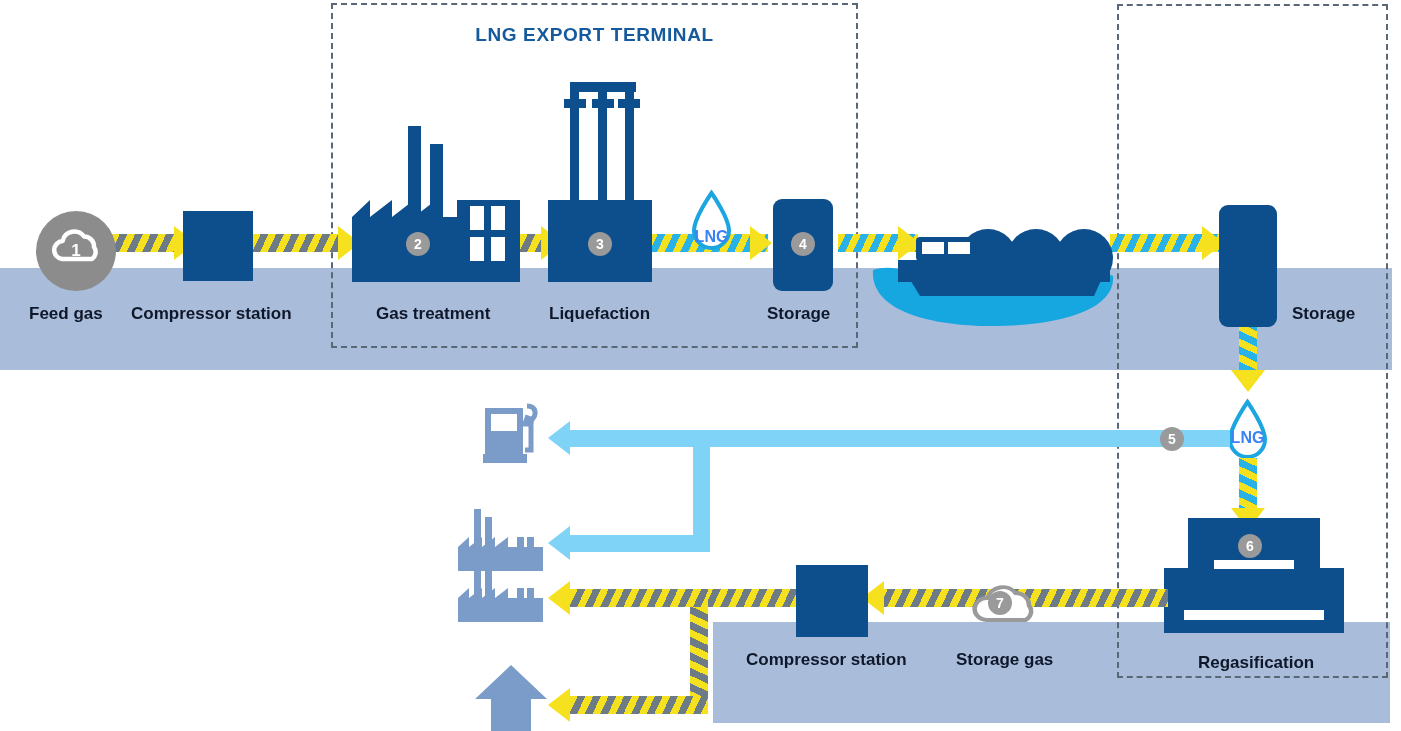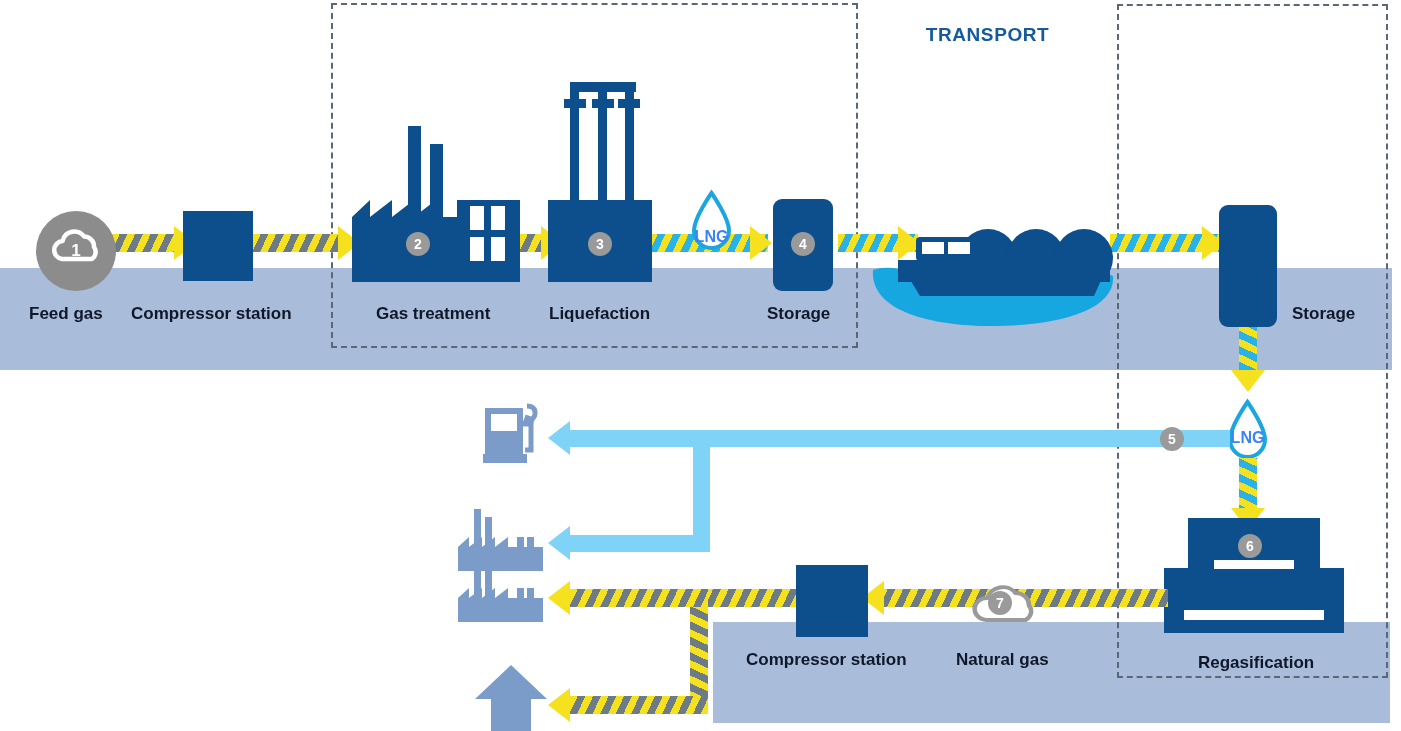--- a/index.html
+++ b/index.html
@@ -48,21 +48,21 @@
 <body>
 
 <div id="stage">
 
   <div class="band" style="left:0;top:268px;width:1392px;height:102px;"></div>
   <div class="band" style="left:713px;top:622px;width:677px;height:101px;"></div>
 
   <div class="zone" style="left:331px;top:3px;width:527px;height:345px;"></div>
   <div class="zone" style="left:1117px;top:4px;width:271px;height:674px;"></div>
 
-  <div class="zone-title" style="left:858px;top:24px;width:259px;">TRANSPORT</div>
+  <div class="zone-title" style="left:331px;top:24px;width:527px;">LNG EXPORT TERMINAL</div>
 
   <div class="pipe pipe-gas" style="left:112px;top:234px;width:68px;height:18px;"></div>
   <div class="arrow ar-right" style="left:174px;top:226px;"></div>
 
   <div class="pipe pipe-gas" style="left:253px;top:234px;width:90px;height:18px;"></div>
   <div class="arrow ar-right" style="left:338px;top:226px;"></div>
 
   <div class="pipe pipe-gas" style="left:520px;top:234px;width:30px;height:18px;"></div>
   <div class="arrow ar-right" style="left:541px;top:226px;"></div>
 
@@ -210,21 +210,21 @@
 
   <div class="navy" style="left:796px;top:565px;width:72px;height:72px;"></div>
   <div class="lbl" style="left:746px;top:650px;">Compressor station</div>
 
   <div style="position:absolute;left:955px;top:578px;width:95px;height:48px;">
     <svg width="95" height="48" viewBox="0 0 95 48">
       <path d="M20 44 a11 11 0 0 1 1-22 a14 14 0 0 1 25-5 a12 12 0 0 1 12 12.5 a10 10 0 0 1-3 14.5 Z" fill="#ffffff" stroke="#9a9a9a" stroke-width="4" stroke-linejoin="round" transform="translate(9,-2) scale(1.12,1)"></path>
     </svg>
   </div>
   <div class="badge" style="left:988px;top:591px;">7</div>
-  <div class="lbl" style="left:956px;top:650px;">Natural gas</div>
+  <div class="lbl" style="left:956px;top:650px;">Storage gas</div>
 
   <div style="position:absolute;left:458px;top:560px;width:85px;height:62px;">
     <svg width="85" height="62" viewBox="0 0 85 62">
       <rect x="16" y="0" width="7" height="42" fill="#7b9cc9"></rect>
       <rect x="27" y="8" width="7" height="34" fill="#7b9cc9"></rect>
       <rect x="59" y="28" width="7" height="14" fill="#7b9cc9"></rect>
       <rect x="69" y="28" width="7" height="14" fill="#7b9cc9"></rect>
       <path d="M0 38 L11 28 L11 38 L24 28 L24 38 L37 28 L37 38 L50 28 L50 38 L85 38 L85 62 L0 62 Z" fill="#7b9cc9"></path>
     </svg>
   </div>

